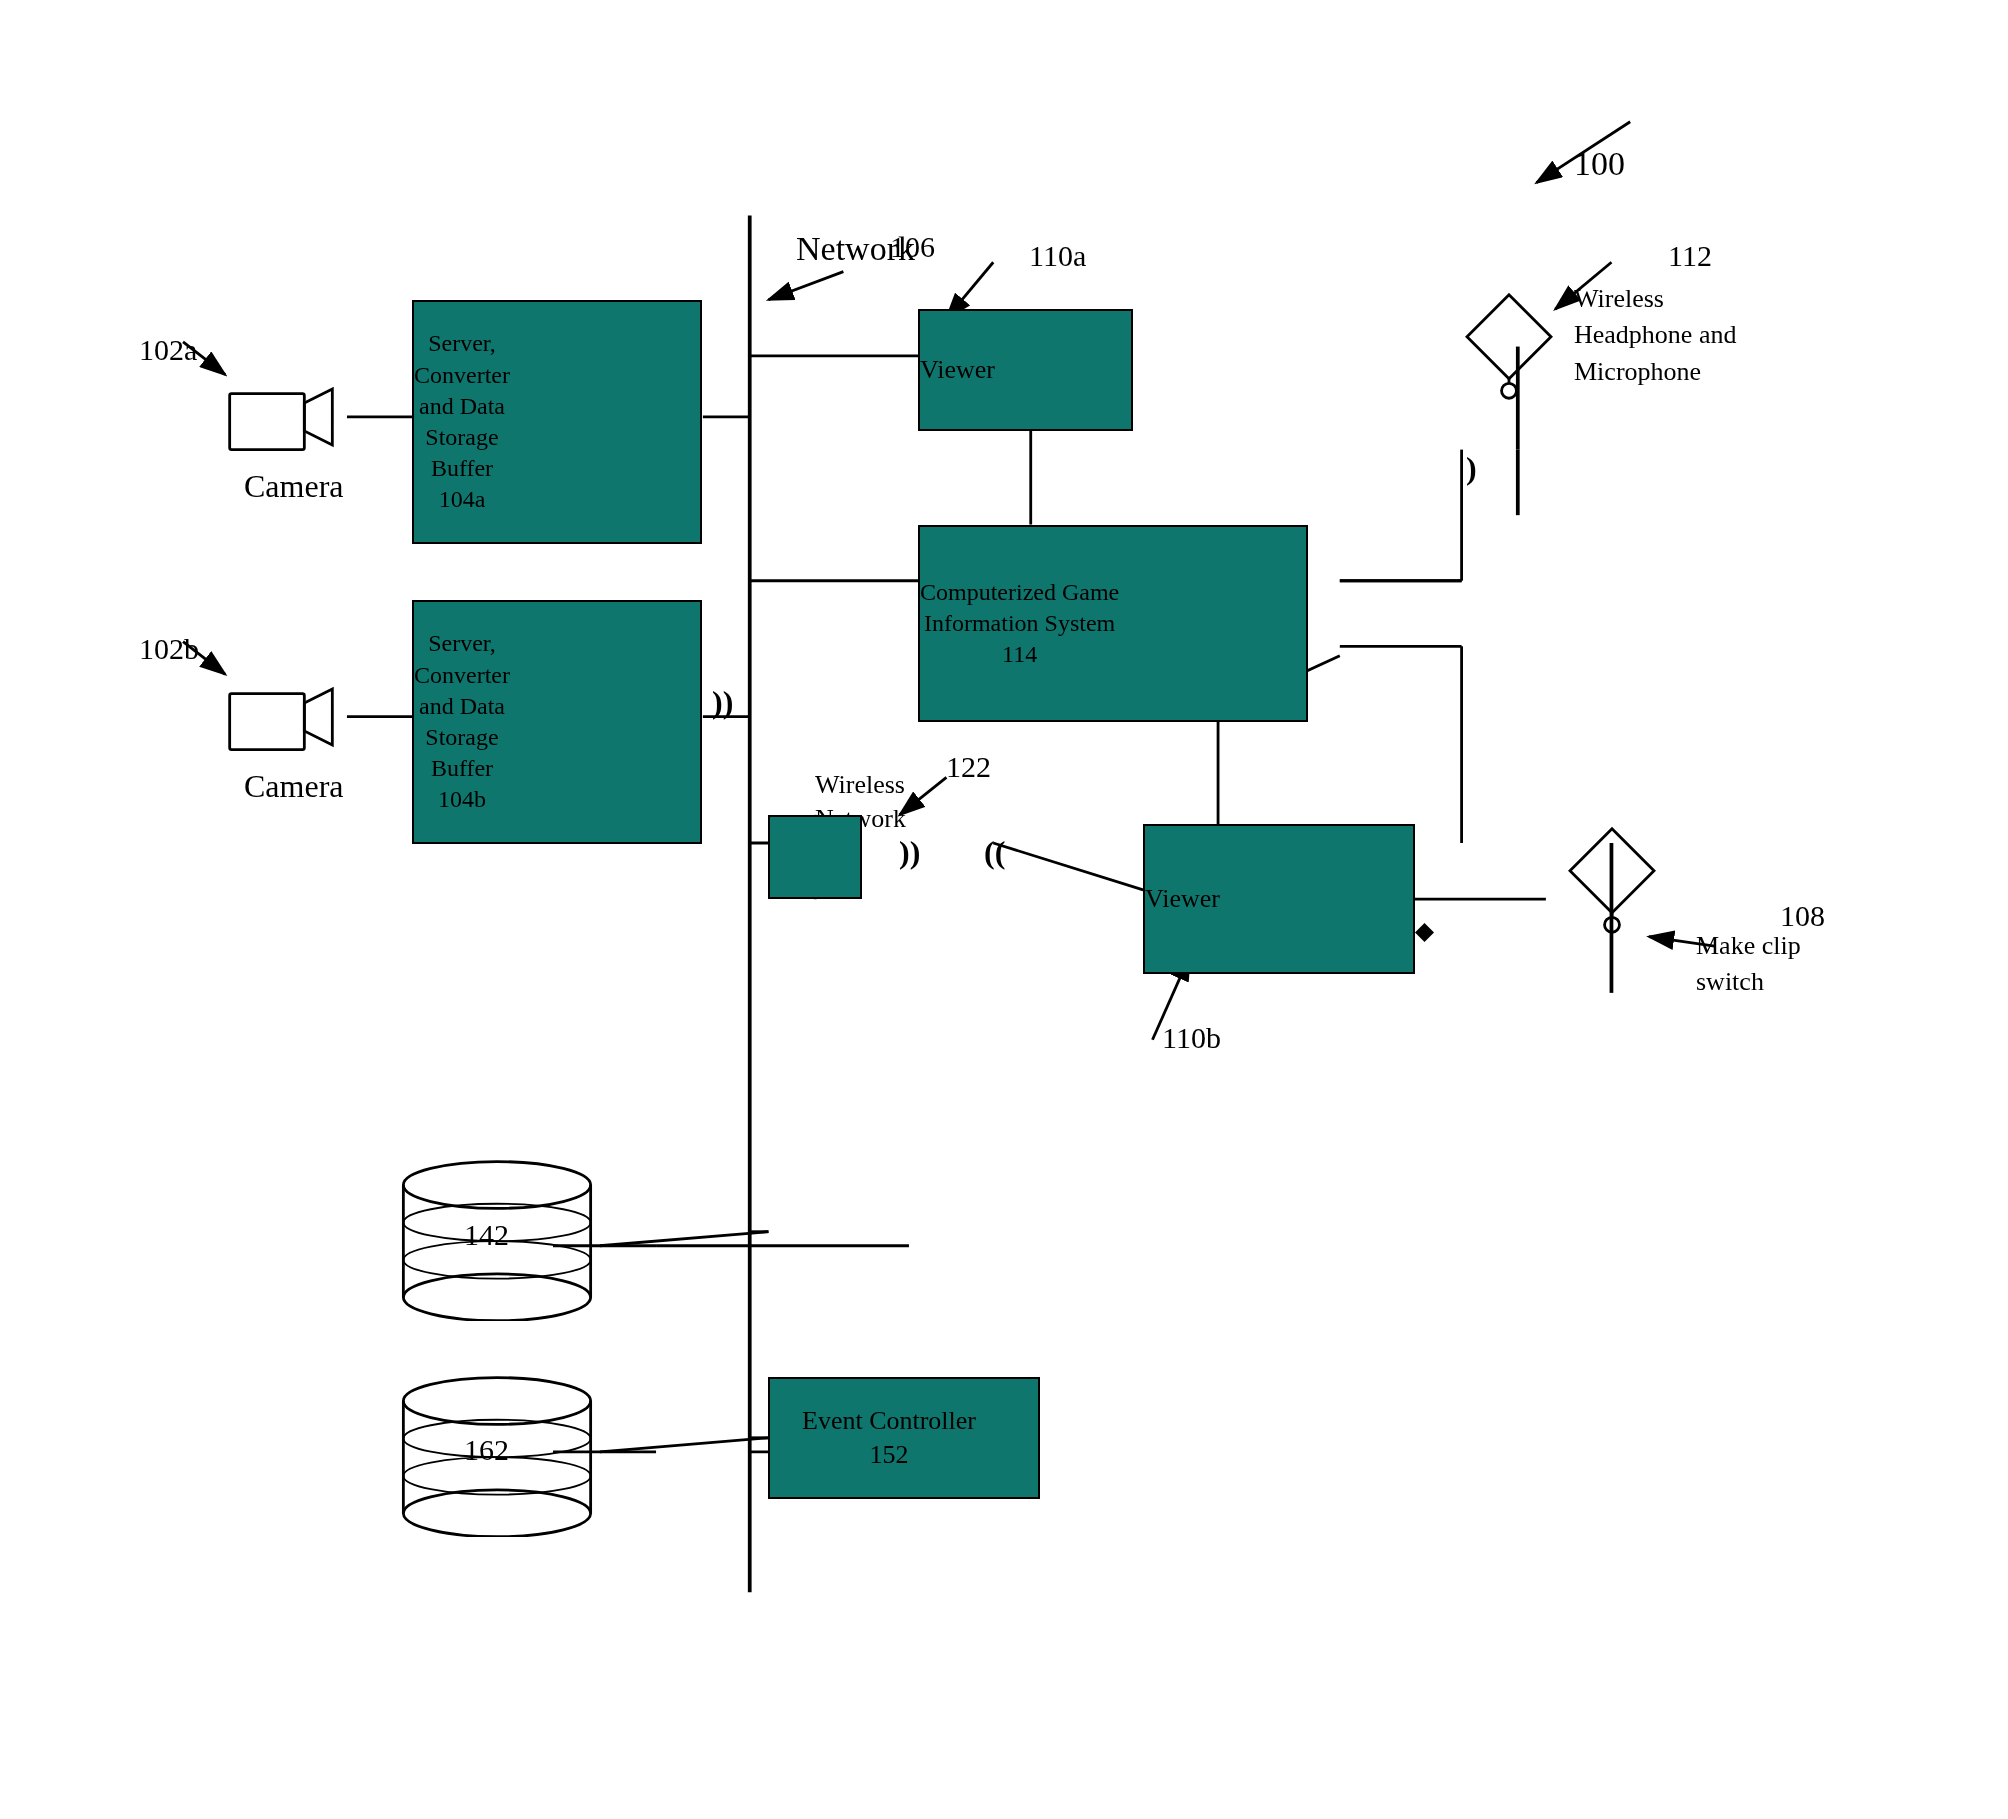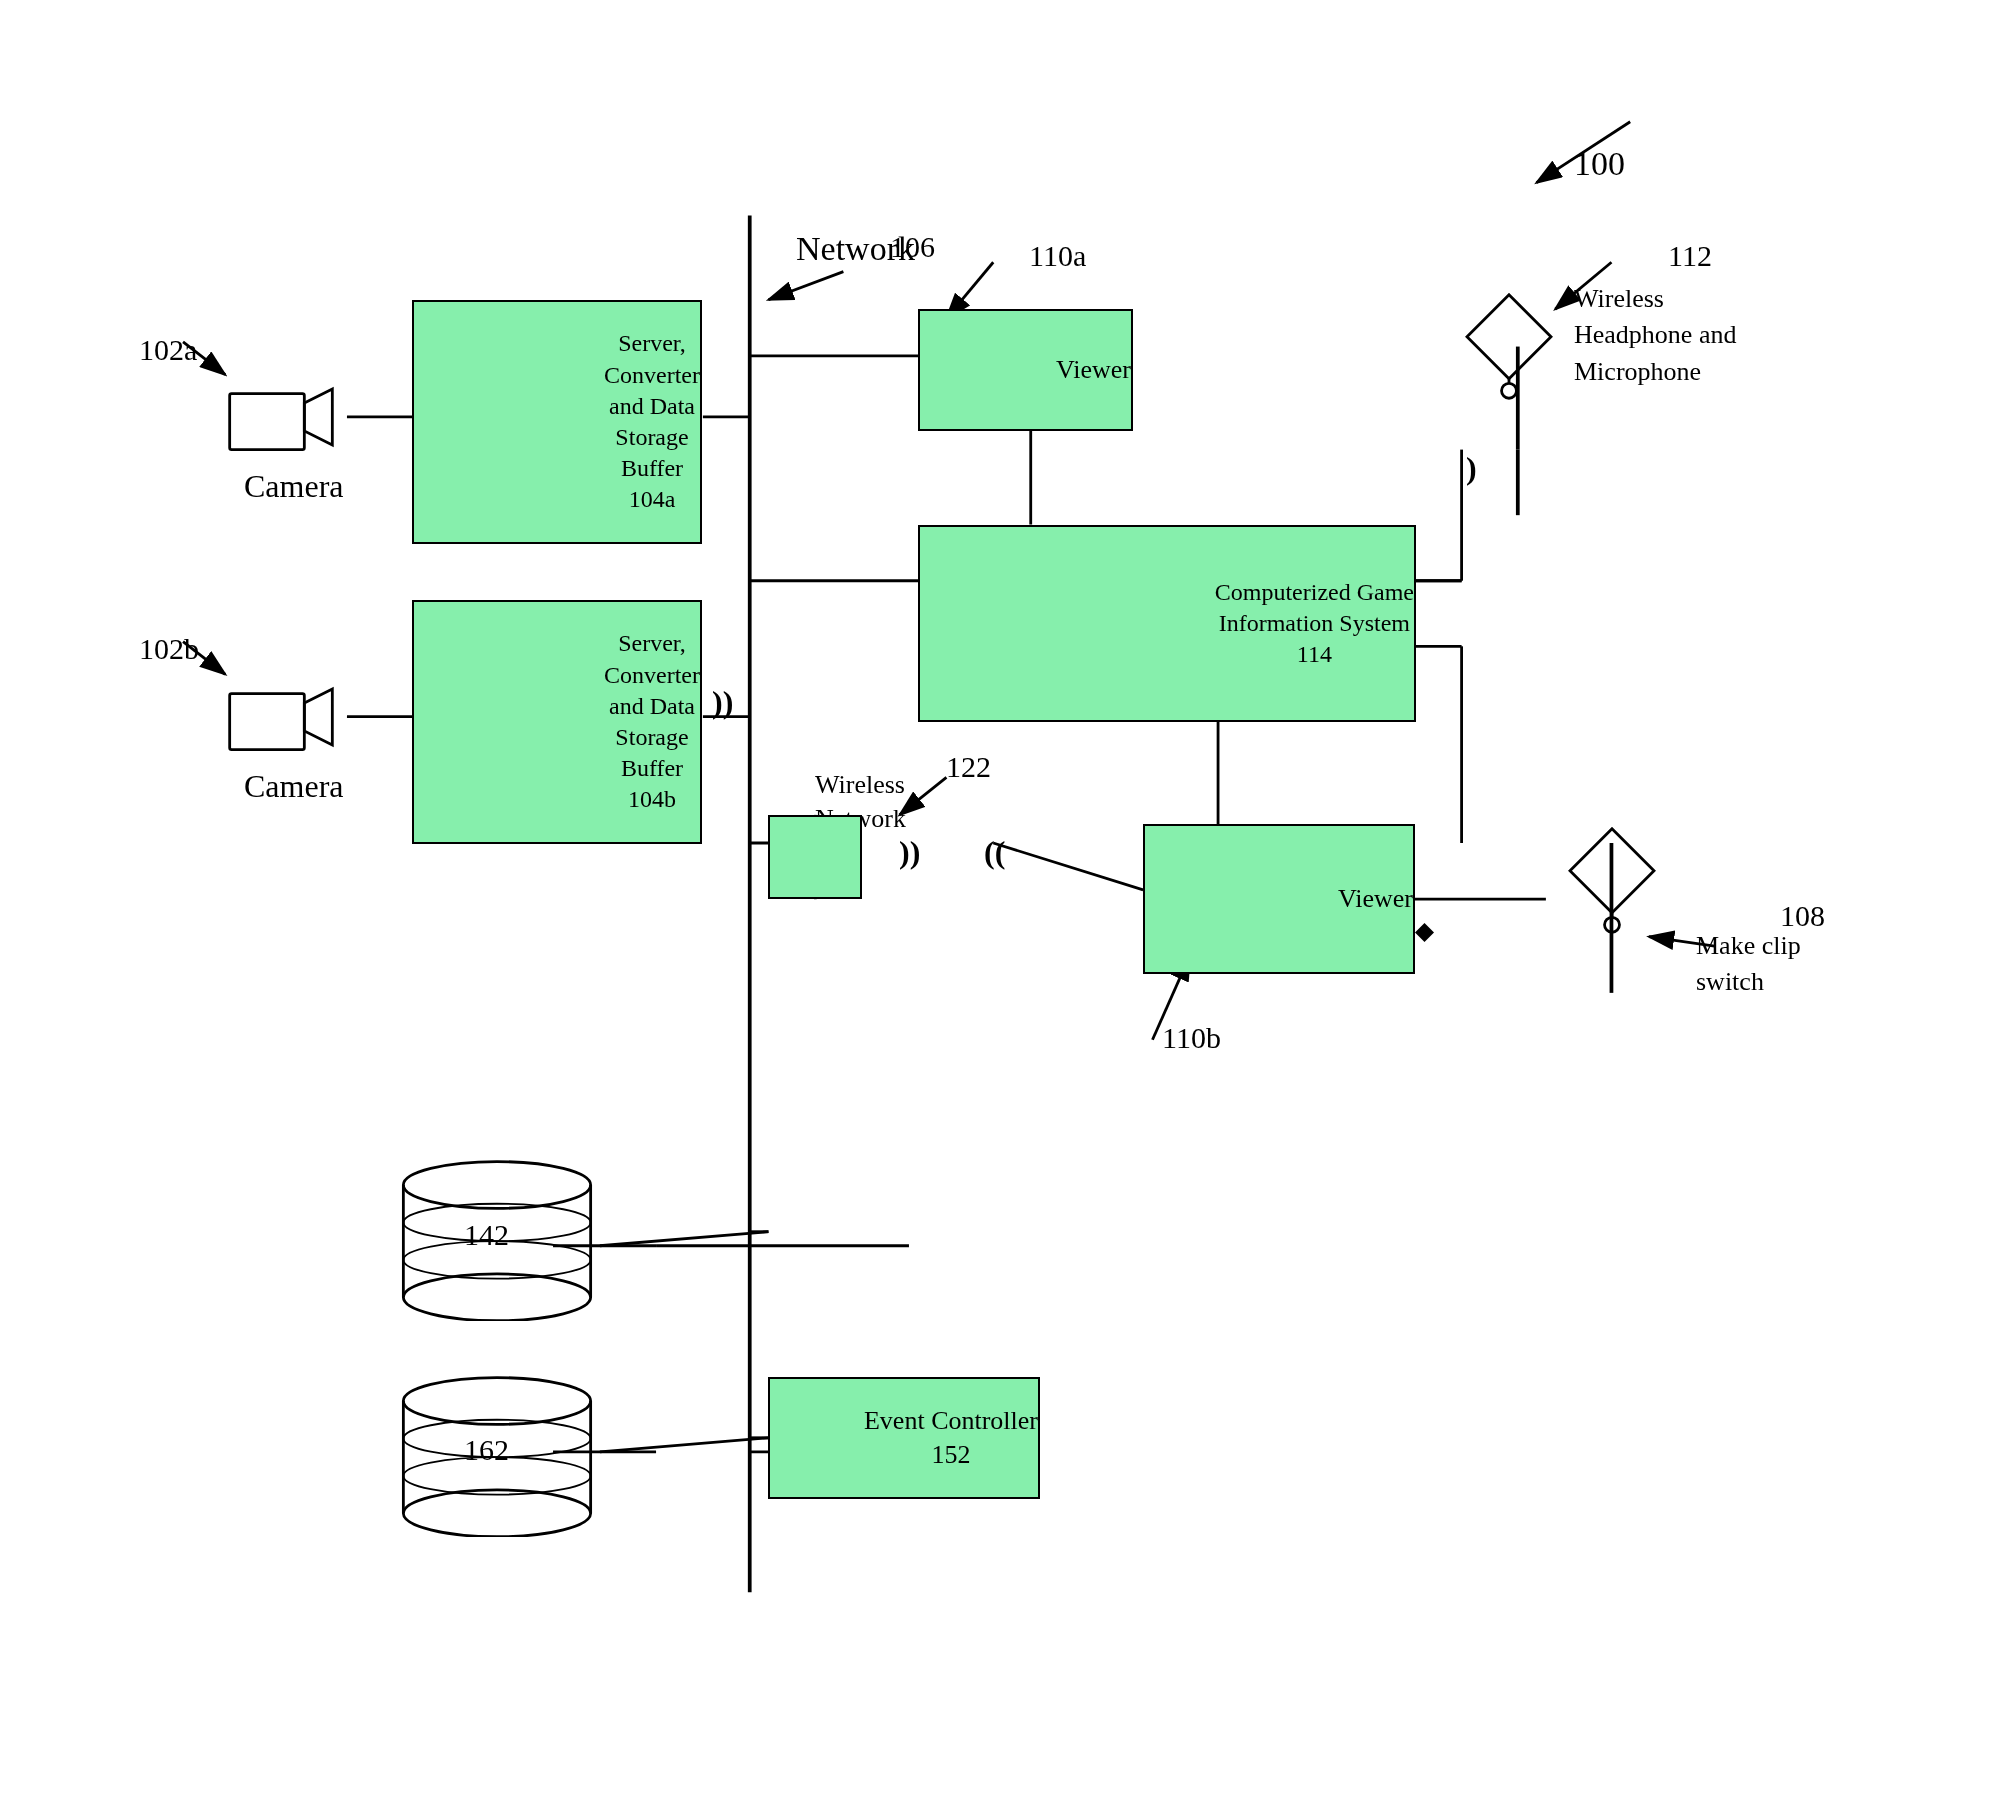--- a/index.html
+++ b/index.html
@@ -19,24 +19,24 @@
     }
     .label {
       position: absolute;
       font-size: 32px;
       font-weight: normal;
       white-space: nowrap;
     }
     .box {
       position: absolute;
       border: 2.8px solid #000;
-      background: #86efac;
+      background: #0f766e;
       display: flex;
       align-items: center;
-      justify-content: flex-end;
+      justify-content: flex-start;
       text-align: center;
       font-size: 24px;
       line-height: 1.3;
     }
     .ref-num {
       position: absolute;
       font-size: 30px;
       font-weight: normal;
     }
     svg.diagram-svg {
@@ -174,21 +174,21 @@
 
   <span class="label" style="left:796px; top:230px; font-size:34px;">Network</span>
   <span class="ref-num" style="left:890px; top:230px; font-size:30px;">106</span>
 
   <div class="box" style="left:918px; top:309px; width:215px; height:122px; font-size:26px;">
     <span>Viewer</span>
   </div>
 
   <span class="ref-num" style="left:1029px; top:239px;">110a</span>
 
-  <div class="box" style="left:918px; top:525px; width:498px; height:197px; font-size:24px;">
+  <div class="box" style="left:918px; top:525px; width:390px; height:197px; font-size:24px;">
     <span style="white-space:pre-line; text-align:center; font-size:24px;">Computerized Game
 Information System
 114</span>
   </div>
 
   <span class="label" style="left:815px; top:768px; font-size:26px; white-space:pre-line; line-height:1.3;">Wireless
 Network</span>
   <span class="ref-num" style="left:946px; top:750px;">122</span>
 
   <div class="box" style="left:768px; top:815px; width:94px; height:84px; border:2.8px solid #000;">

